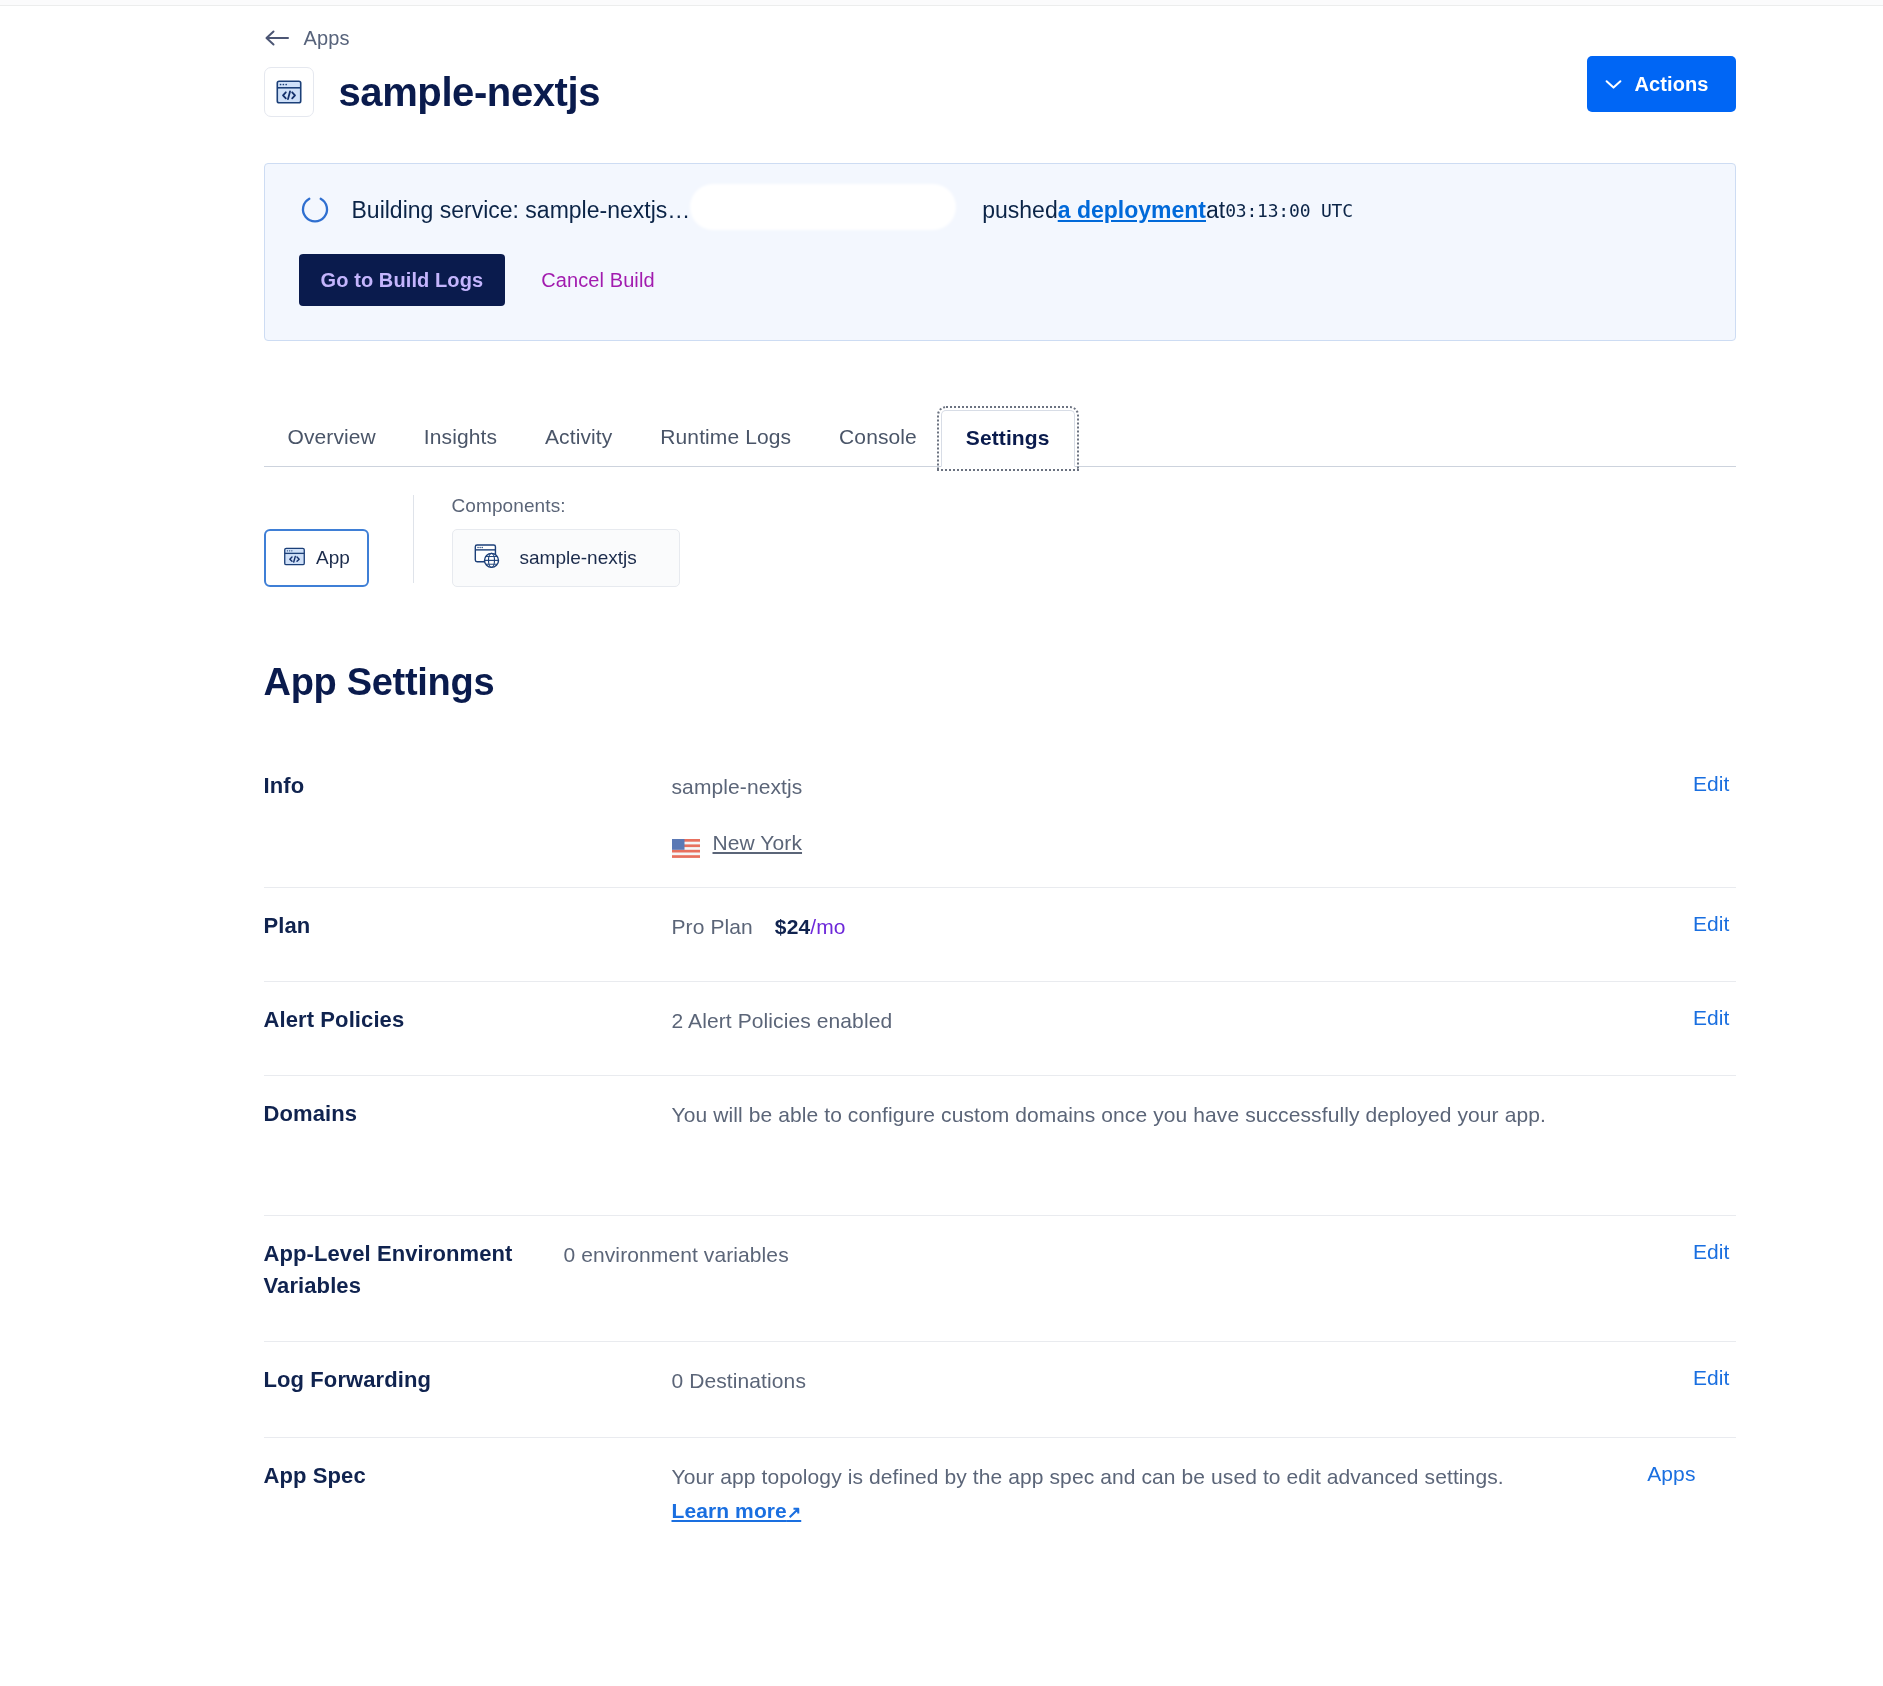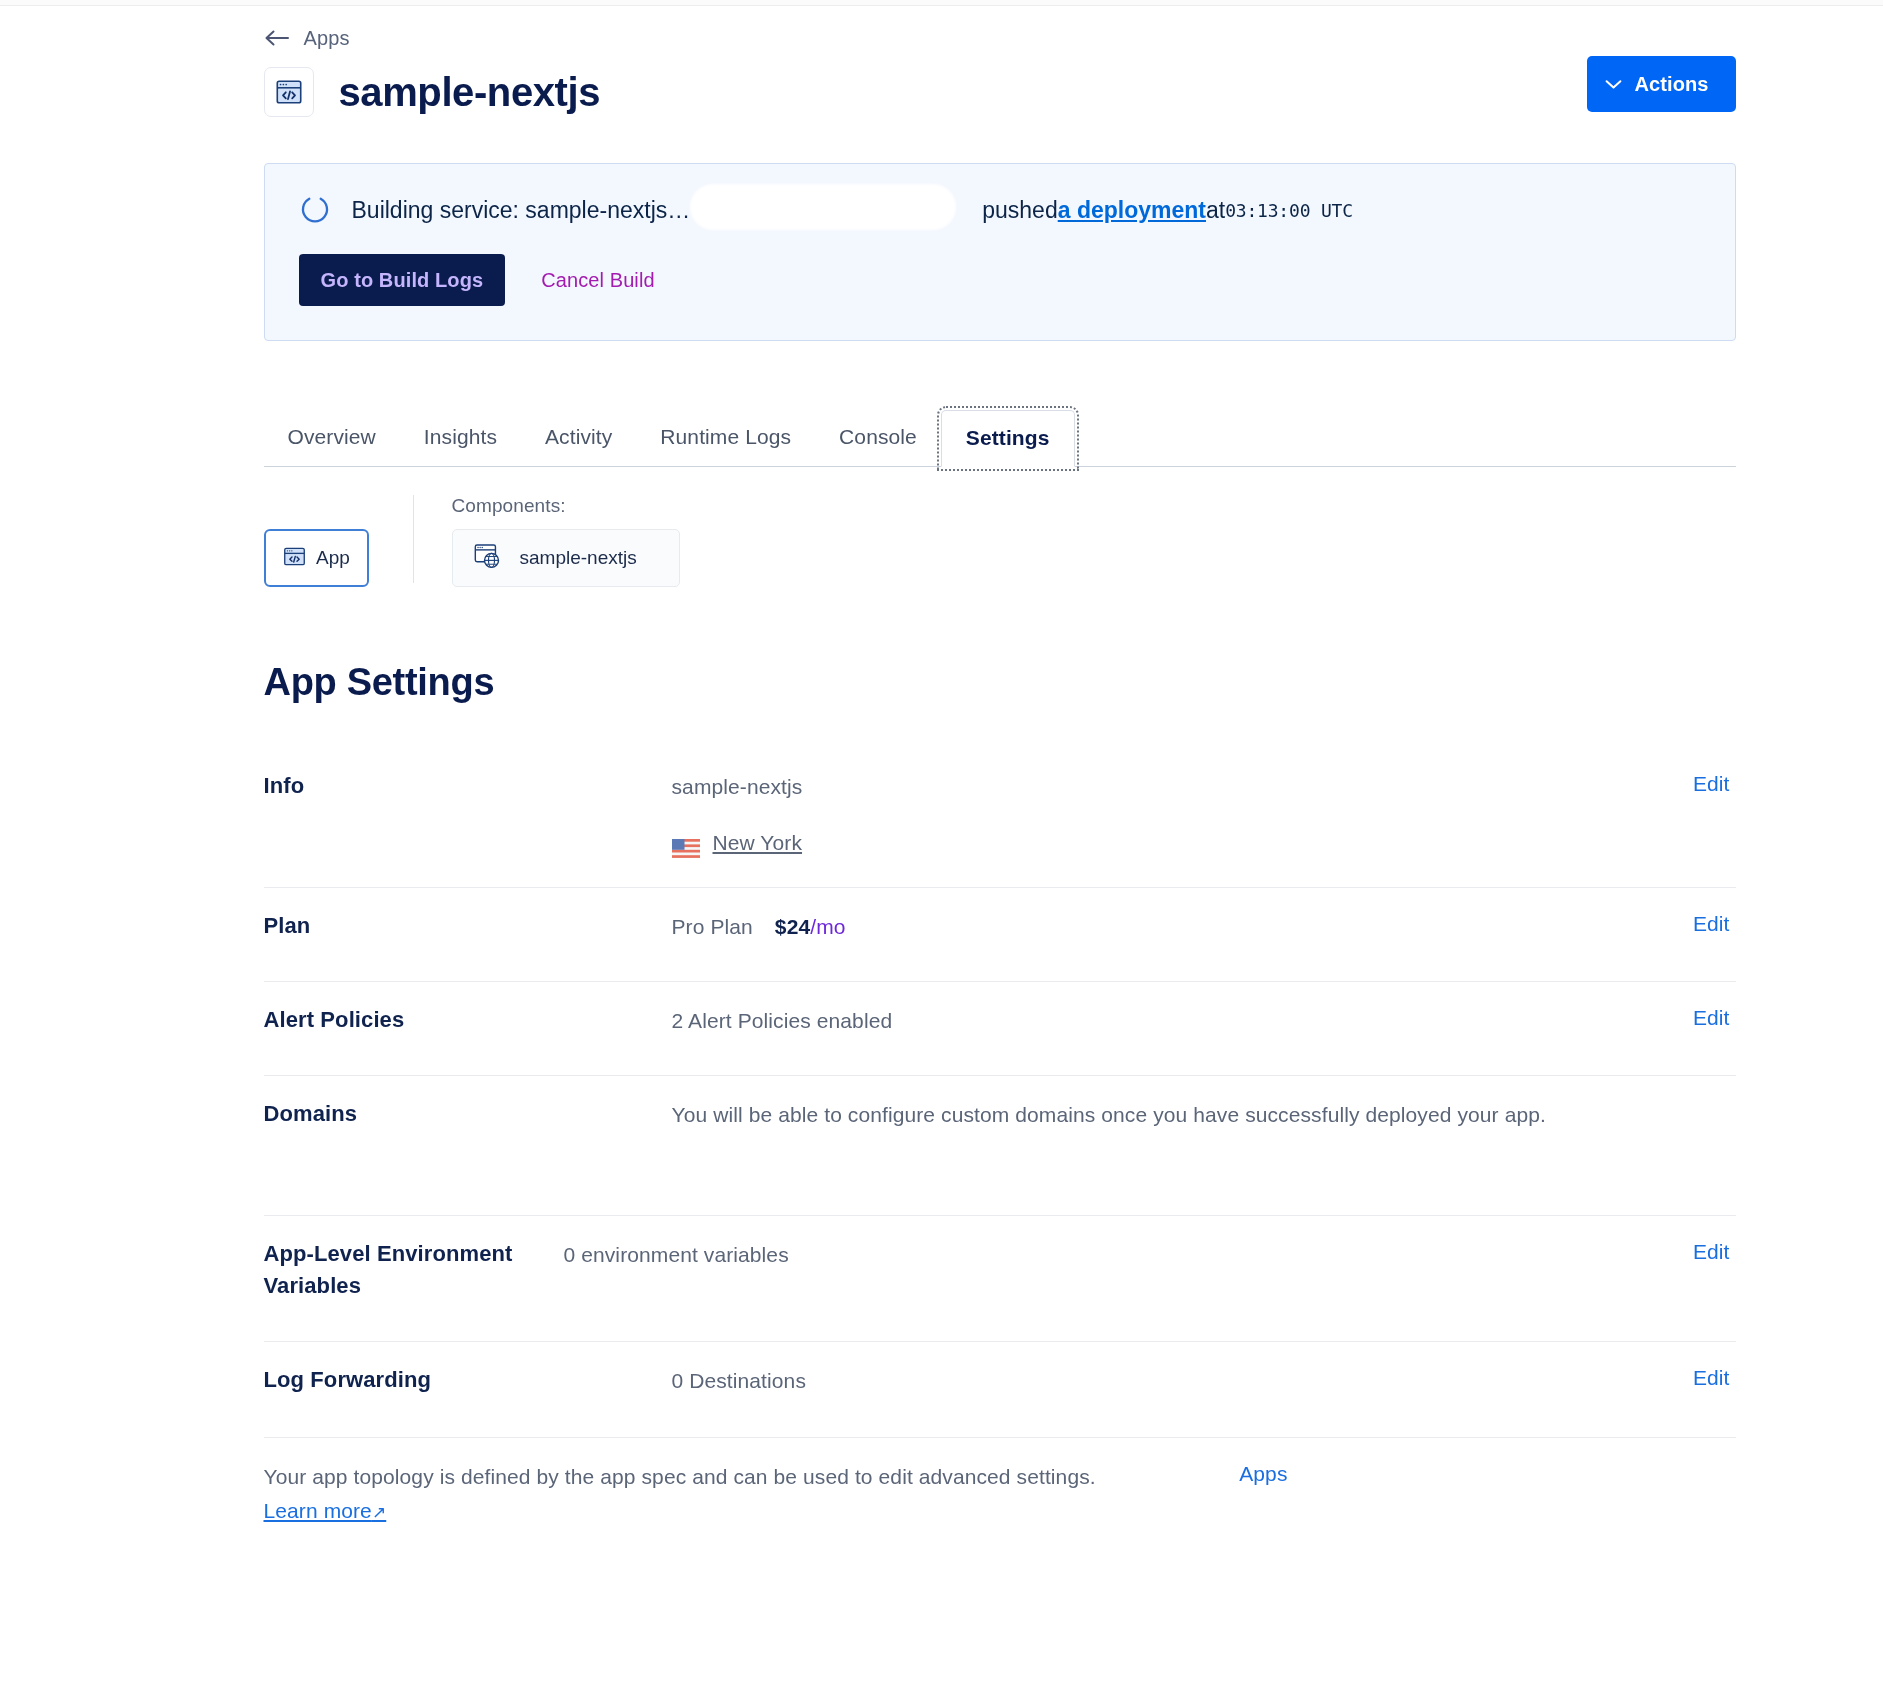--- a/index.html
+++ b/index.html
@@ -314,21 +314,21 @@
     cursor: pointer;
     letter-spacing: .1px;
   }
   .srow-line2 { margin-top: 22px; display: flex; align-items: center; gap: 13px; text-decoration: underline; }
   .flag { width: 28px; height: 19px; display: inline-block; flex: 0 0 auto; }
   .plan-price { color: #10234f; font-weight: bold; }
   .plan-per { color: #6d28d9; font-weight: normal; }
   .plan-name { margin-right: 22px; }
   .learn-more {
     color: #1a6fe0;
-    font-weight: normal;
+    font-weight: bold;
     text-decoration: underline;
     cursor: pointer;
     white-space: nowrap;
   }
   .ext-arrow { font-size: 17px; }
 
   
   .srow.info      { min-height: 140px; }
   .srow.plan      { min-height: 94px; }
   .srow.alerts    { min-height: 94px; }
@@ -514,20 +514,21 @@
 
       <div class="srow logfwd">
         <div class="srow-label">Log Forwarding</div>
         <div class="srow-body">0 Destinations</div>
         <div class="srow-action">
           <a class="link-blue">Edit</a>
         </div>
       </div>
 
       <div class="srow appspec">
+        <div class="srow-label">App Spec</div>
         <div class="srow-body" style="max-width:880px;"><span>Your app topology is defined by the app spec and can be used to edit advanced settings. </span><a class="learn-more"><span>Learn more</span><span class="ext-arrow">↗</span></a></div>
         <div class="srow-action">
           <a class="link-blue">Apps</a>
         </div>
       </div>
 
     </div>
   </div>
 </div>
 

